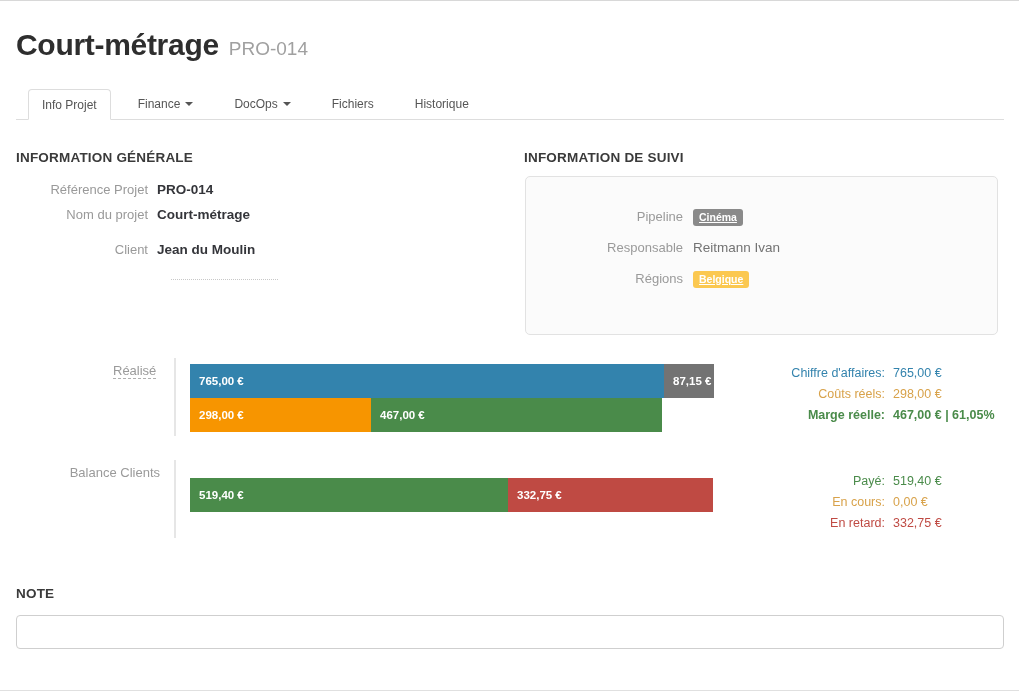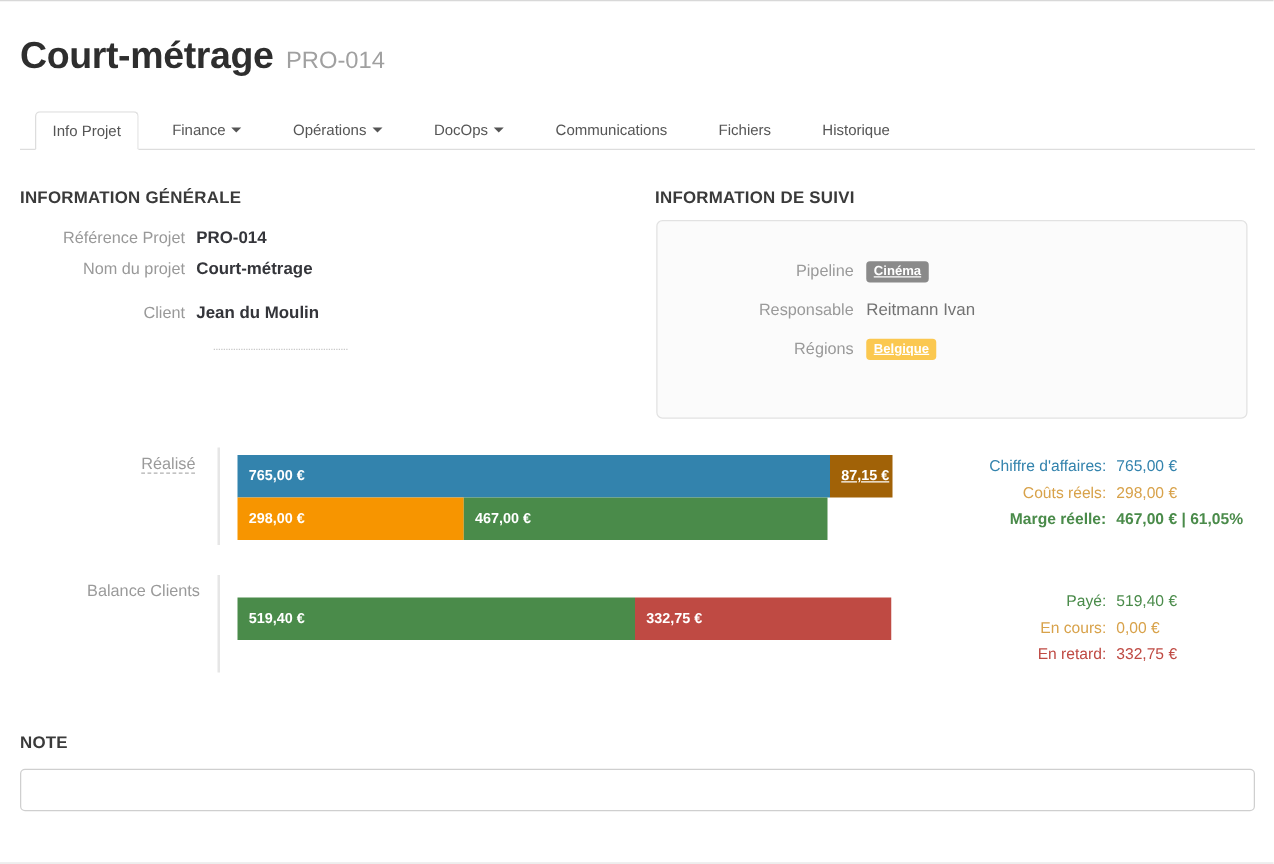--- a/index.html
+++ b/index.html
@@ -199,21 +199,21 @@
     font-size: 11.5px;
     font-weight: bold;
     color: #ffffff;
     overflow: hidden;
     white-space: nowrap;
   }
   .seg-blue   { background: #3383ad; }
   .seg-orange { background: #f79500; }
   .seg-green  { background: #4a8b4a; }
   .seg-red    { background: #bf4a43; }
-  .seg-grey   { background: #a16207; color: #ffffff; text-decoration: underline; }
+  .seg-grey   { background: #737373; color: #ffffff; }
 
   
   .legend {
     position: absolute;
     font-size: 12.5px;
   }
   .legend-row {
     display: flex;
     align-items: baseline;
     height: 21px;
@@ -267,29 +267,22 @@
 
   <div class="tabs">
     <div class="tab active">
       <span>Info Projet</span>
     </div>
     <div class="tab">
       <span>Finance</span>
       <span class="caret"></span>
     </div>
     <div class="tab">
-      <span>Opérations</span>
-      <span class="caret"></span>
-    </div>
-    <div class="tab">
       <span>DocOps</span>
       <span class="caret"></span>
-    </div>
-    <div class="tab">
-      <span>Communications</span>
     </div>
     <div class="tab">
       <span>Fichiers</span>
     </div>
     <div class="tab">
       <span>Historique</span>
     </div>
   </div>
 
   <div class="sect-title" id="sect-gen">INFORMATION GÉNÉRALE</div>

